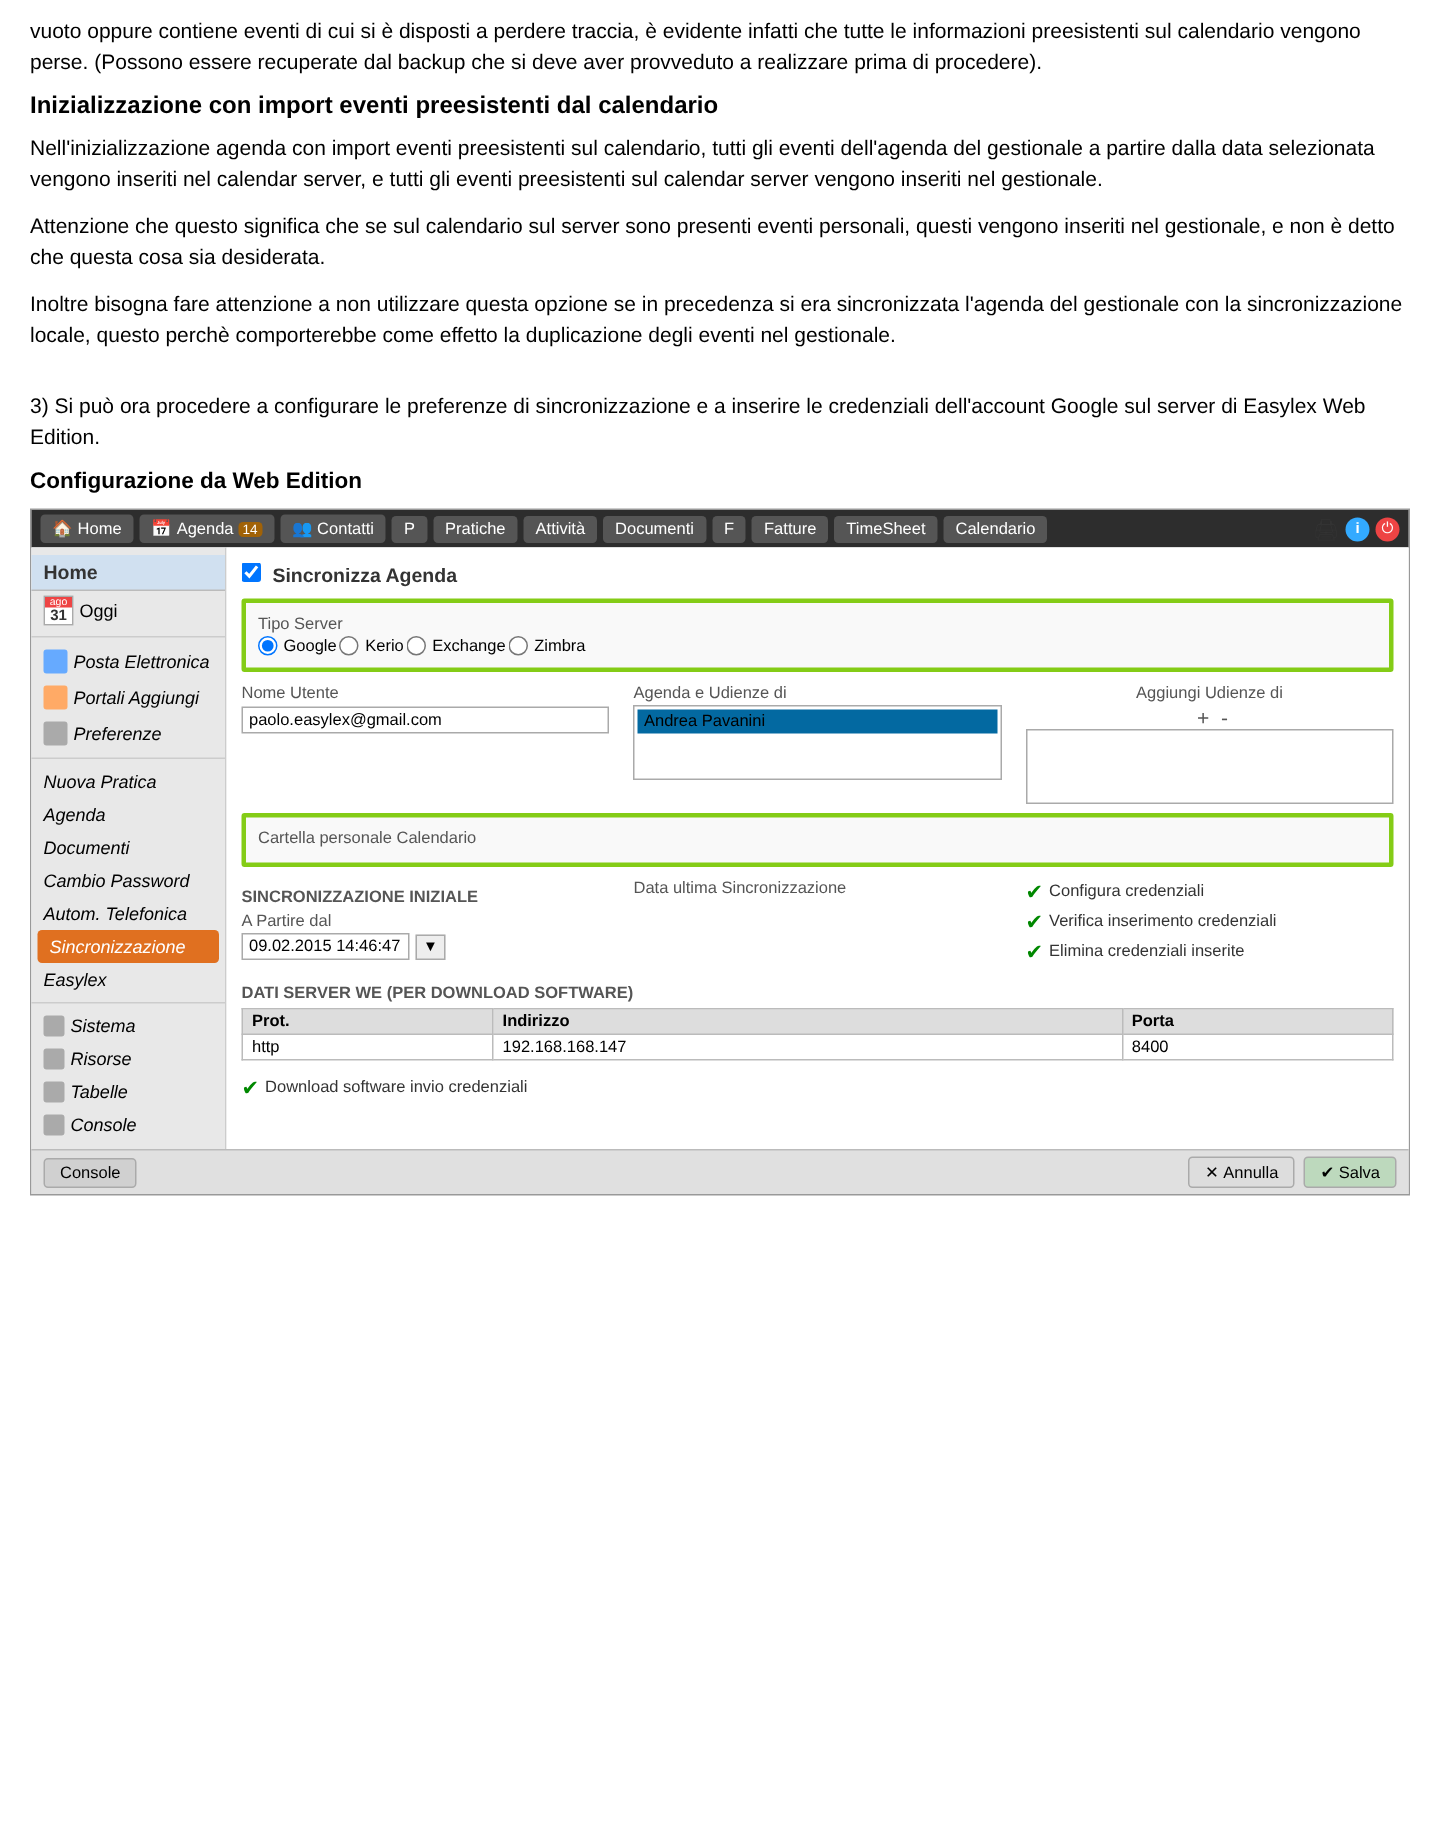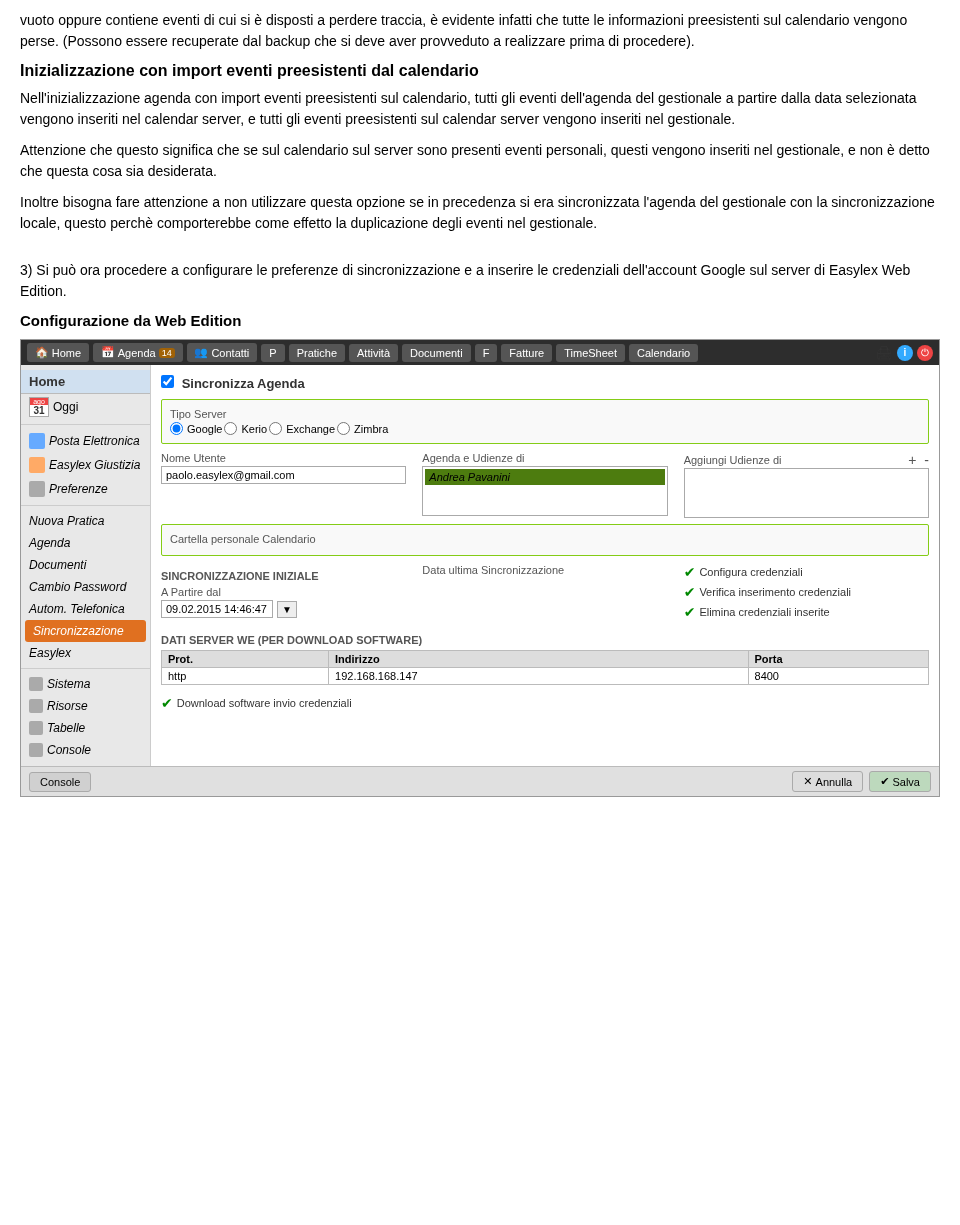--- a/index.html
+++ b/index.html
@@ -116,21 +116,21 @@
     }
 
     
     .panel-title {
       font-size: 13px;
       font-weight: bold;
       margin-bottom: 8px;
       color: #333;
     }
     .panel-box {
-      border: 1px solid #84cc16;
+      border: 3px solid #84cc16;
       background: #f9f9f9;
       padding: 8px;
       margin-bottom: 8px;
       border-radius: 2px;
     }
     .panel-row {
       display: flex;
       gap: 16px;
       margin-bottom: 6px;
     }
@@ -179,22 +179,21 @@
       border: 1px solid #aaa;
       background: #fff;
       min-height: 50px;
       font-size: 11px;
       padding: 2px;
     }
     .list-item {
       padding: 2px 4px;
     }
     .list-item.selected {
-      background: #4d7c0f;
-      font-style: italic;
+      background: #0369a1;
     }
     .green-check {
       color: #080;
       font-size: 14px;
       margin-right: 4px;
     }
     .credentials-btn {
       display: flex;
       align-items: center;
       font-size: 11px;
@@ -381,21 +380,21 @@
           </div>
           <span>Oggi</span>
         </div>
         <div class="sidebar-divider"></div>
         <div class="sidebar-item">
           <div class="s-icon" style="background:#6af;"></div>
           <span>Posta Elettronica</span>
         </div>
         <div class="sidebar-item">
           <div class="s-icon" style="background:#fa6;"></div>
-          <span>Easylex Giustizia</span>
+          <span>Portali Aggiungi</span>
         </div>
         <div class="sidebar-item">
           <div class="s-icon" style="background:#aaa;"></div>
           <span>Preferenze</span>
         </div>
         <div class="sidebar-divider"></div>
         <div class="sidebar-item">
           <span>Nuova Pratica</span>
         </div>
         <div class="sidebar-item">
@@ -468,21 +467,21 @@
             <div class="field-label">Nome Utente</div>
             <input class="text-input" type="text" value="paolo.easylex@gmail.com" style="">
           </div>
           <div class="panel-col">
             <div class="field-label">Agenda e Udienze di</div>
             <div class="list-box">
               <div class="list-item selected">Andrea Pavanini</div>
             </div>
           </div>
           <div class="panel-col">
-            <div style="display:flex;align-items:flex-end;justify-content:space-between;">
+            <div style="display:flex;align-items:center;justify-content:space-between;flex-direction:column;">
               <div class="field-label">Aggiungi Udienze di</div>
               <div>
                 <span class="plus-minus">+</span>
                 <span class="plus-minus">-</span>
               </div>
             </div>
             <div class="list-box" style="min-height:50px;"></div>
           </div>
         </div>
 

